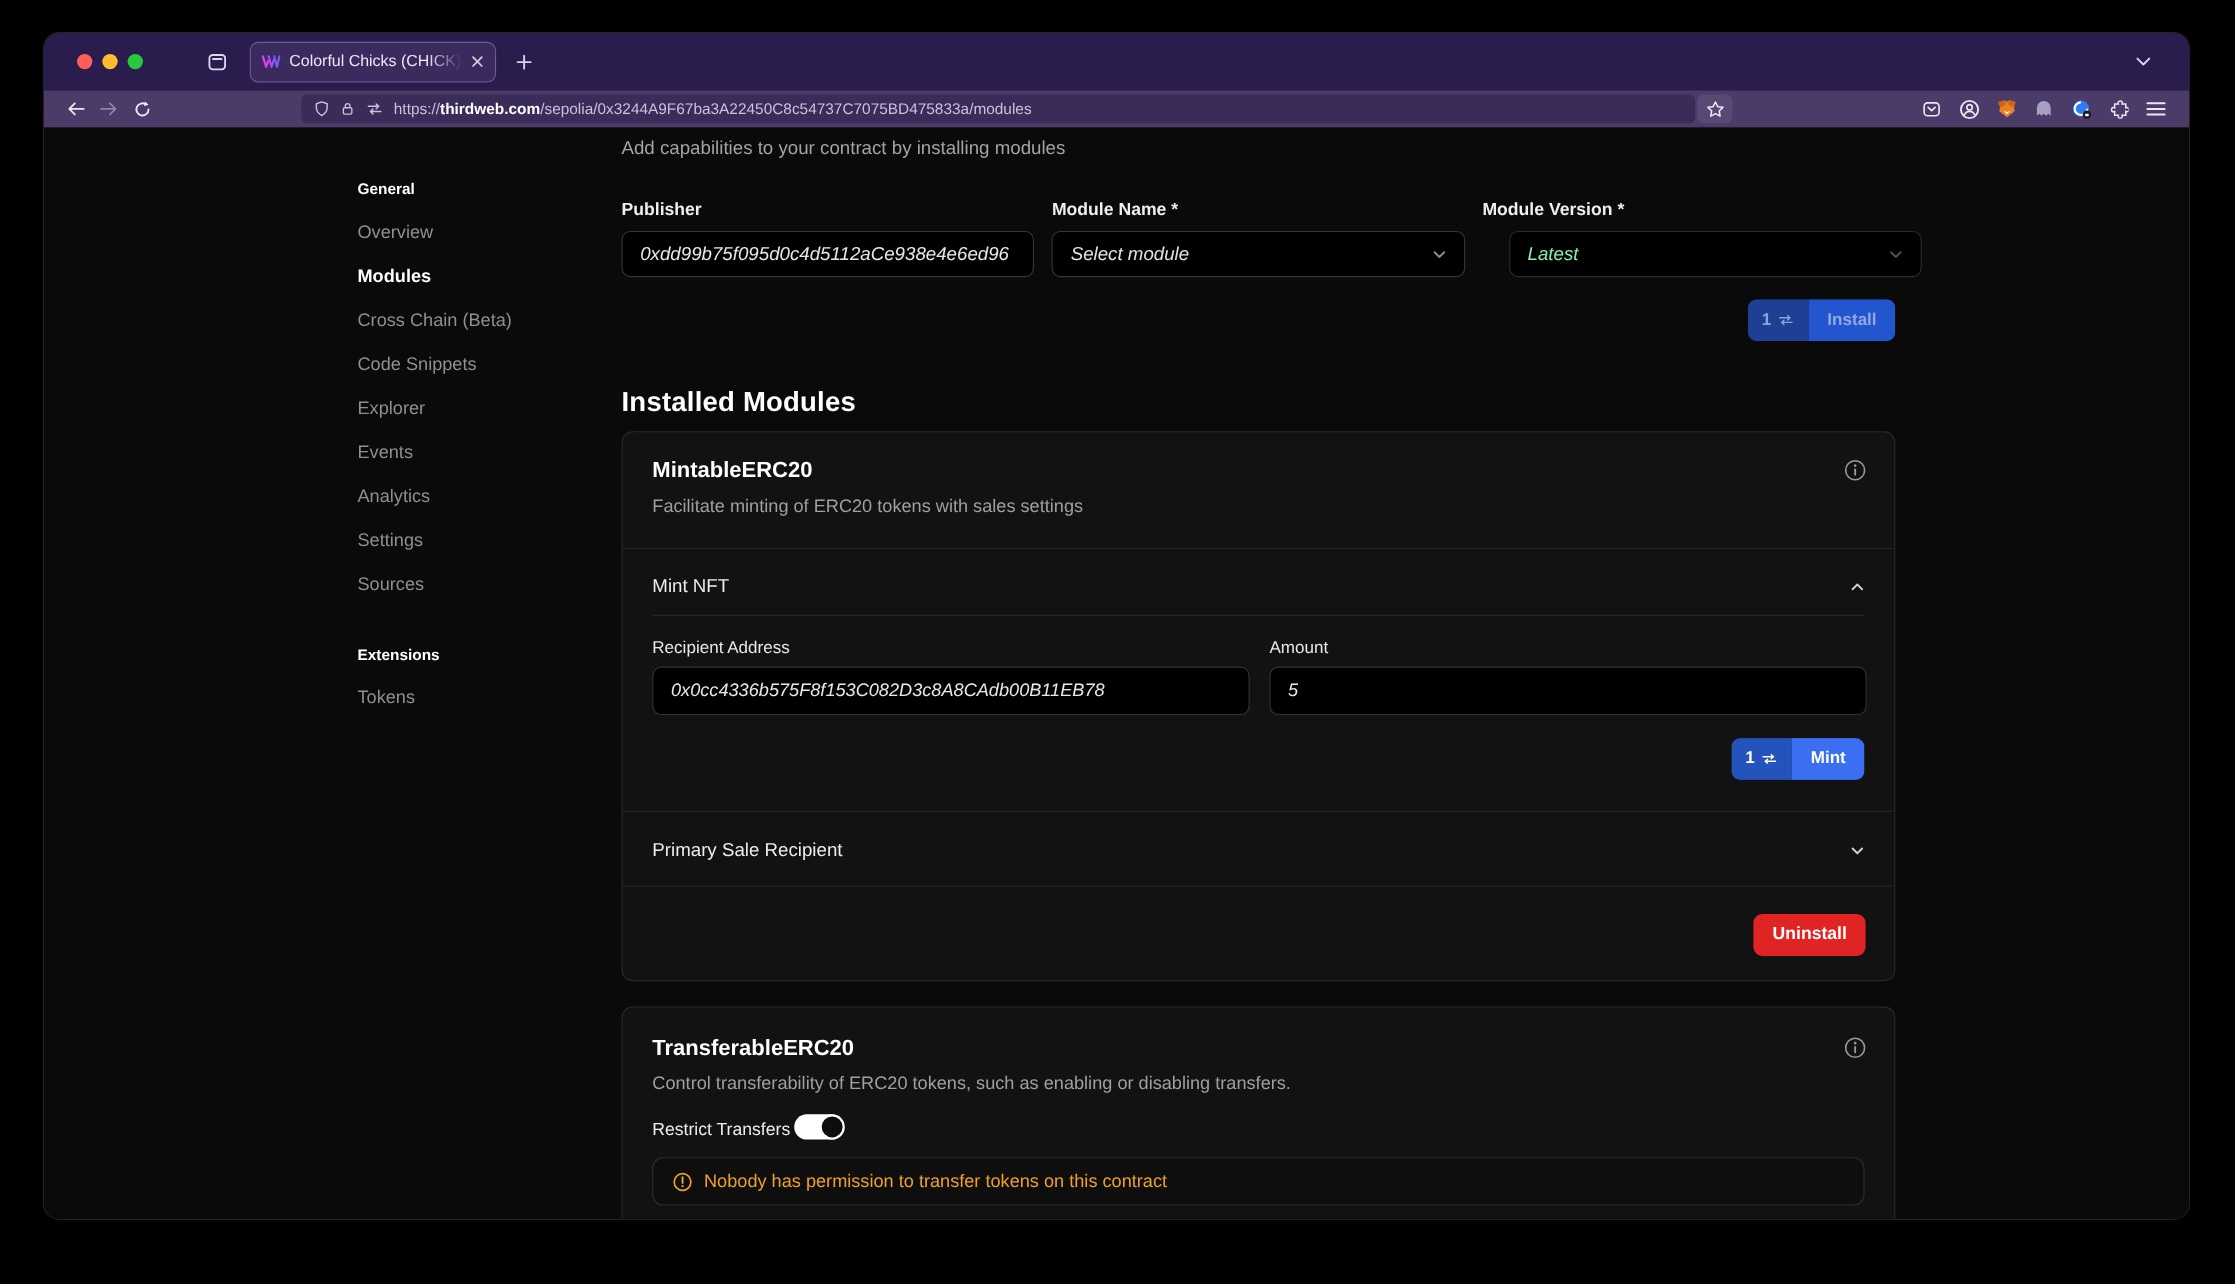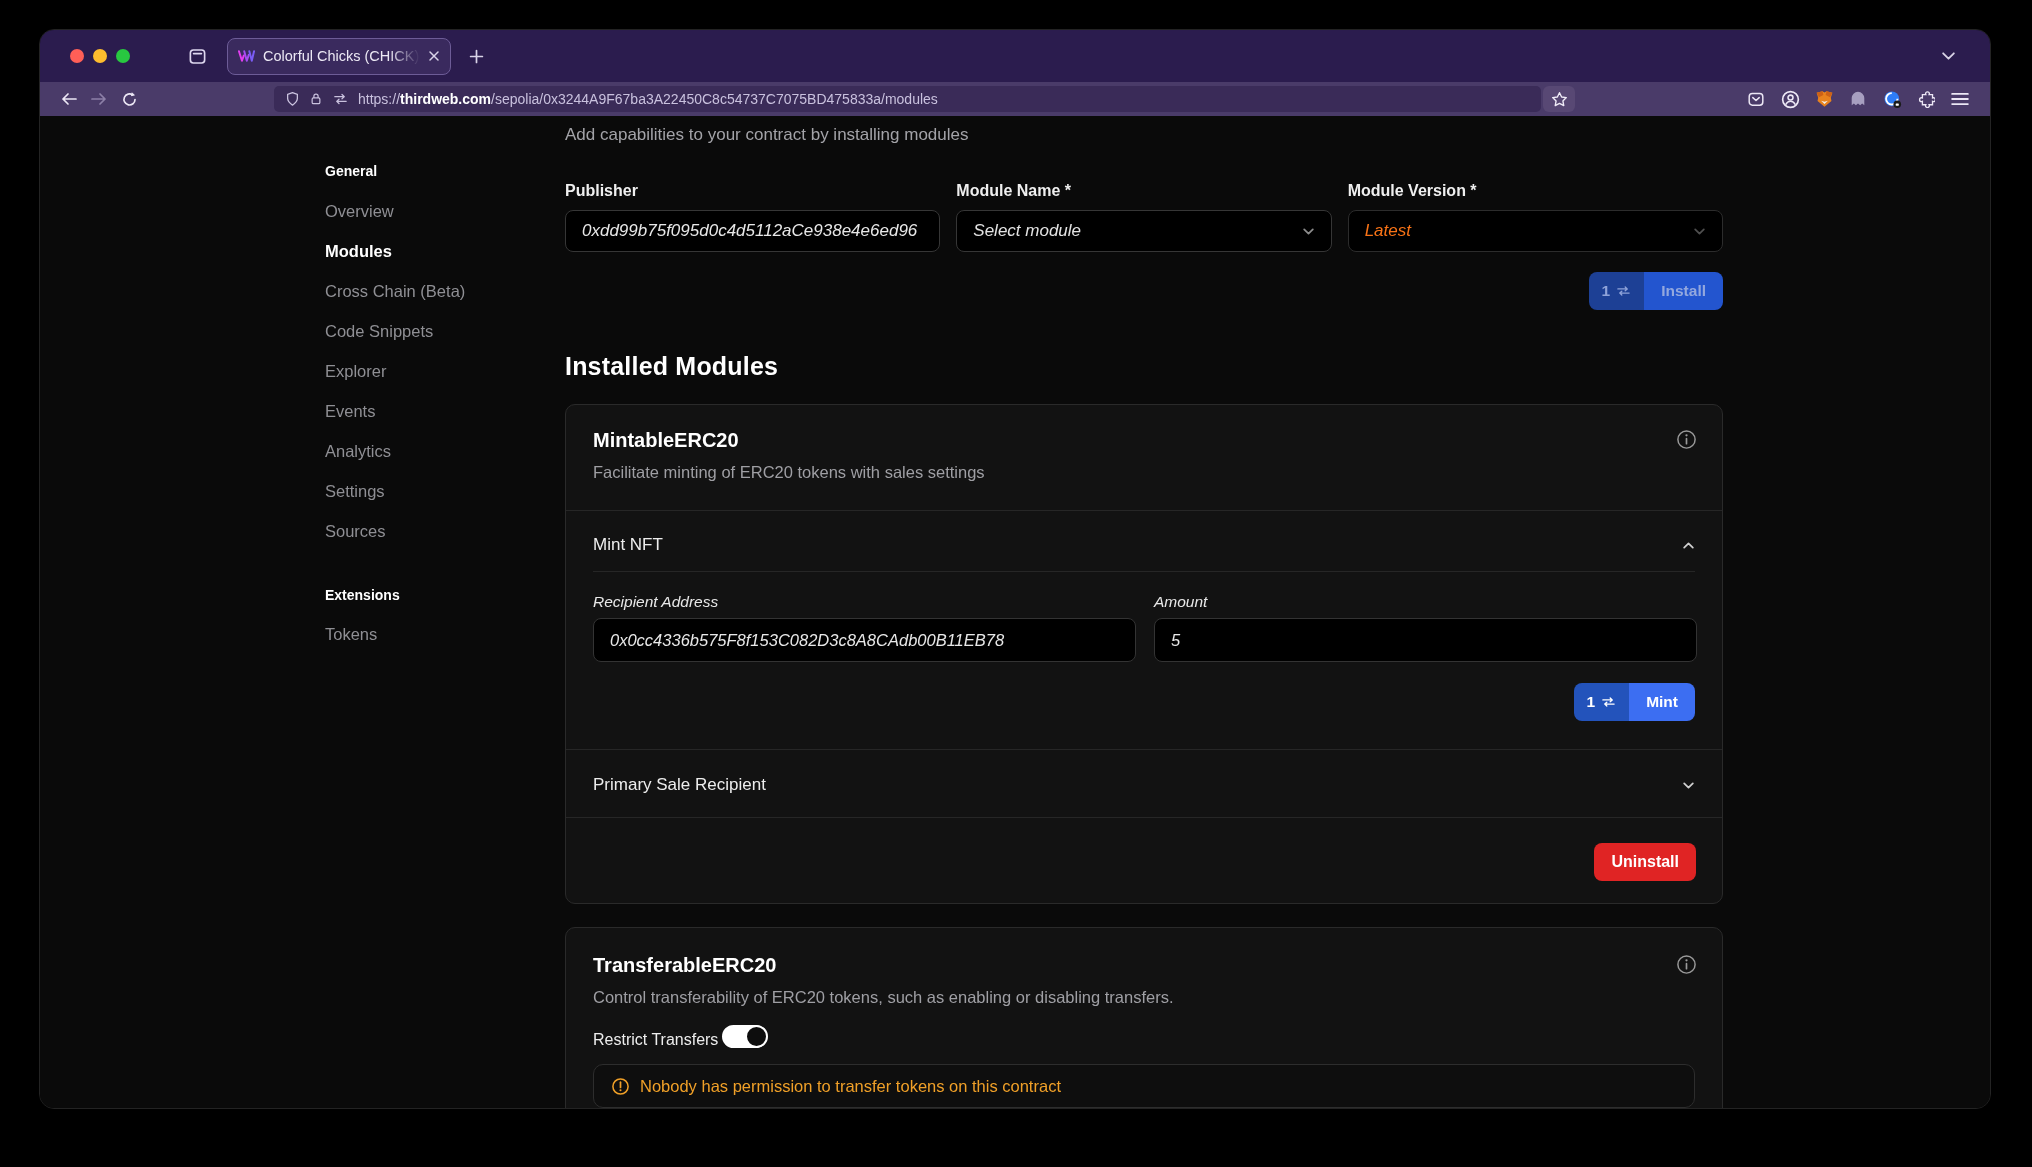--- a/index.html
+++ b/index.html
@@ -48,46 +48,46 @@
   .side-gap { height:25px; }
   .side-header.h2 { height:38px; }
 
   .form-row { position:absolute; left:525px; top:66px; width:1158px; display:flex; gap:16px; }
   .field { flex:1; }
   .field-label { font-size:16px; font-weight:600; color:#efefef; margin-bottom:10px; }
   .text-input, .selectbox { width:100%; height:42px; background:#000; border:1px solid #363636;
     border-radius:8px; color:#e8e8e8; font-size:17px; padding:0 16px; font-family:inherit;font-style:italic; }
   .selectbox { display:flex; align-items:center; justify-content:space-between; color:#e3e3e3; }
   .selectbox .chev { color:#8c8c8c; display:flex; }
-  .selectbox.dim { color:#f97316; border-color:#2c2c2c; }
+  .selectbox.dim { color:#86efac; border-color:#2c2c2c;margin-left:24px; }
   .selectbox.dim .chev { color:#4f4f4f; }
 
   .install-row { position:absolute; left:525px; top:156px; width:1158px; display:flex; justify-content:flex-end; }
   .split { display:inline-flex; border-radius:8px; overflow:hidden; height:38px; font-weight:600; font-size:15.5px; }
   .split .count { display:flex; align-items:center; gap:6px; padding:0 13px; }
   .split .action { display:flex; align-items:center; padding:0 17px; }
   .split.install .count { background:#1d4095; color:#8fa3d9; }
   .split.install .action { background:#2355cf; color:#93a8de; }
   .split.mint .count { background:#2353bb; color:#fff; }
   .split.mint .action { background:#3c6ef2; color:#fff; }
 
   .h-installed { position:absolute; left:525px; top:236px; font-size:25px; font-weight:700; color:#fff; letter-spacing:.2px; }
 
-  .card { position:absolute; left:525px; width:1158px; background:#121212; border:1px solid #2a2a2a; border-radius:10px;margin-top:12px; }
+  .card { position:absolute; left:525px; width:1158px; background:#121212; border:1px solid #2a2a2a; border-radius:10px; }
   .card1 { top:276px; height:500px; }
   .card2 { top:799px; height:300px; }
   .card-title { position:absolute; left:27px; font-size:20px; font-weight:600; color:#fff; }
   .card-desc { position:absolute; left:27px; font-size:16.5px; color:#9f9fa4; }
   .info-btn { position:absolute; right:25px; color:#9a9a9a; display:flex; }
   .hr { position:absolute; height:1px; background:#262626; left:0; right:0; }
   .hr.inset { left:27px; right:27px; }
   .sec-row { position:absolute; left:27px; right:27px; display:flex; align-items:center; justify-content:space-between; }
   .section-label { font-size:17px; font-weight:500; color:#ededed; }
   .sec-chev { color:#cfcfcf; display:flex; }
-  .input-label { position:absolute; font-size:15.5px; font-weight:500; color:#e8e8e8;font-style:italic; }
+  .input-label { position:absolute; font-size:15.5px; font-weight:500; color:#e8e8e8; }
   .card-input { position:absolute; height:44px; background:#000; border:1px solid #333;
     border-radius:8px; color:#e8e8e8; font-size:16.5px; padding:0 16px; font-family:inherit;font-style:italic; }
   .mint-row { position:absolute; right:27px; top:278px; }
   .uninstall-btn { position:absolute; right:26px; top:438px; height:38px; padding:0 17px;
     background:#e02424; border:none; border-radius:8px; color:#fff; font-size:16px; font-weight:600;
     font-family:inherit; display:flex; align-items:center; }
 
   .restrict-label { position:absolute; left:27px; top:103px; font-size:16px; color:#ededed; }
   .toggle { position:absolute; left:156px; top:97px; width:45px; height:23px; background:#fff; border-radius:12px; }
   .toggle-knob { position:absolute; right:-1px; top:0; width:23px; height:23px; background:#0d0d0d;

